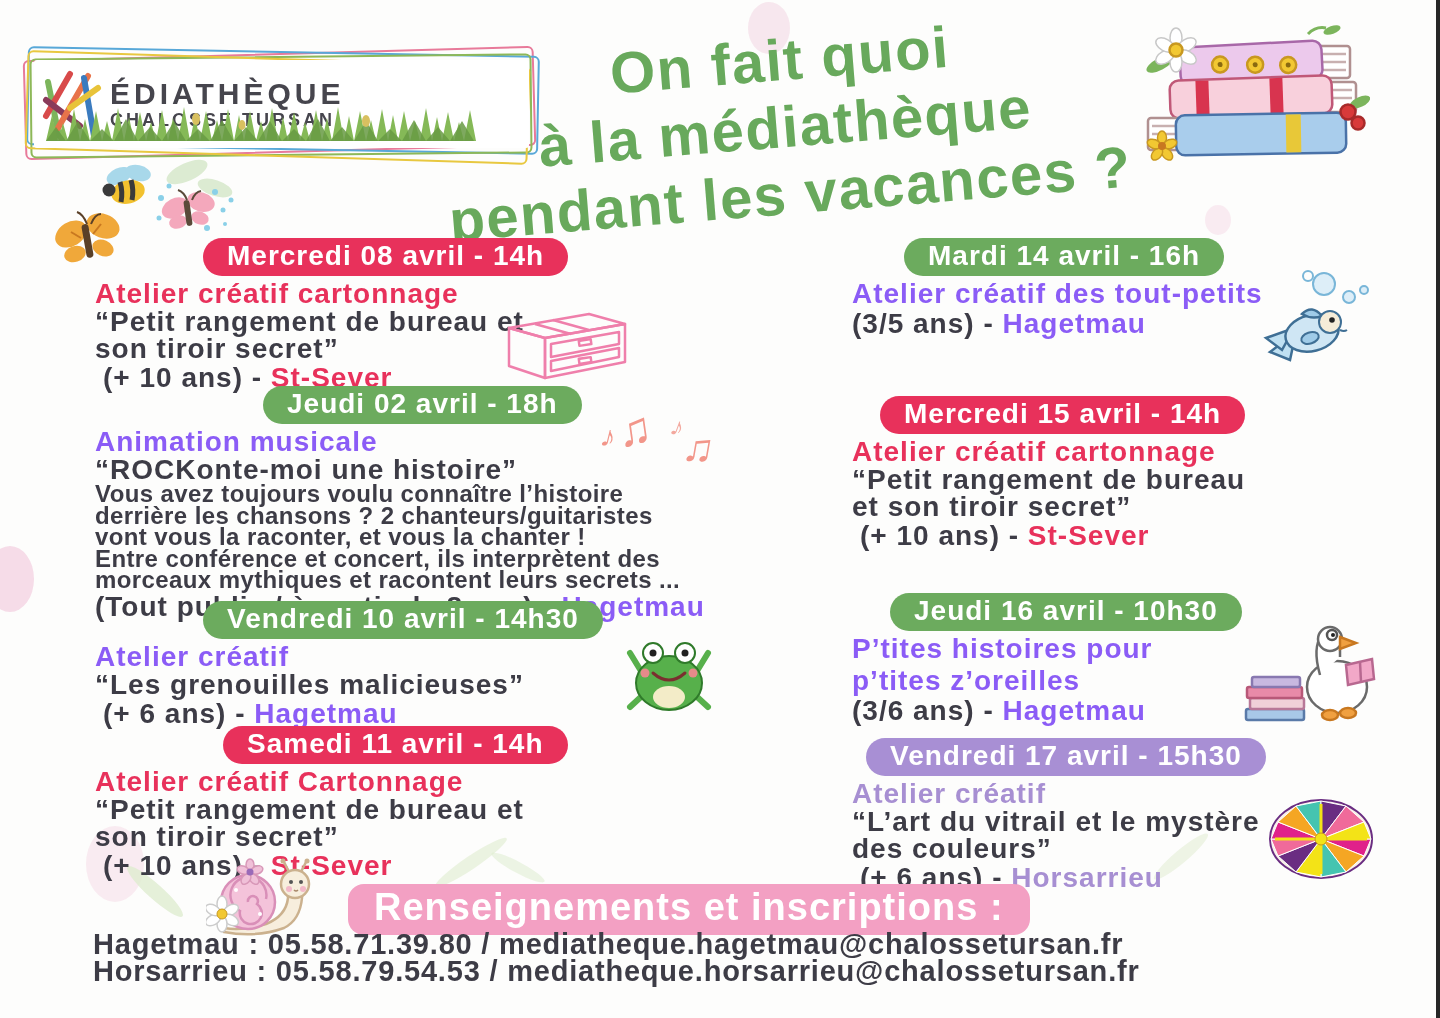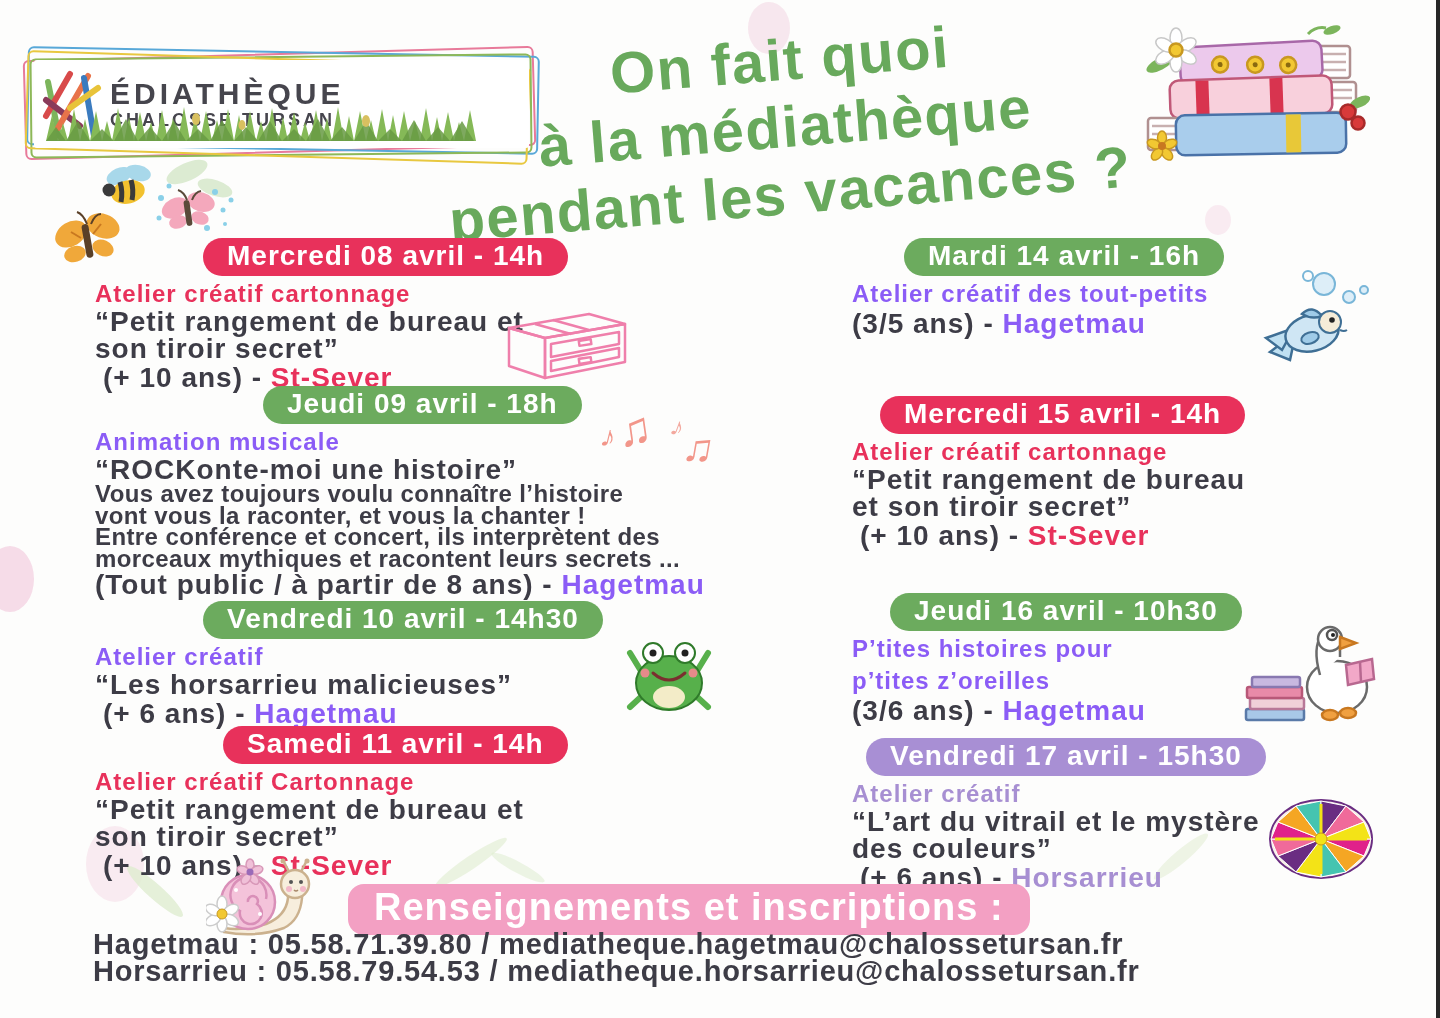--- a/index.html
+++ b/index.html
@@ -6,21 +6,21 @@
   #page{position:relative;width:1440px;height:1018px;background:#fdfdfc;overflow:hidden;
         font-family:"Liberation Sans",sans-serif;font-weight:bold;color:#3d3c46;}
   .abs{position:absolute;}
   
   .ev{position:absolute;letter-spacing:1px;}
   .badge{display:inline-block;padding:3px 24px 5px;border-radius:24px;color:#fff;
          font-size:28px;line-height:30px;letter-spacing:1px;white-space:nowrap;}
   .bg-red{background:#e8315b;} .bg-green{background:#6cab5e;}
   .bg-purple{background:#a88fd4;} .bg-pink{background:#f3a0c3;}
   .t-red{color:#e8315b;} .t-green{color:#8b5cf6;} .t-purple{color:#a78fd2;}
-  .cat{font-size:24px;line-height:28px;margin-top:4px;white-space:nowrap;}
+  .cat{font-size:28px;line-height:28px;margin-top:4px;white-space:nowrap;}
   .tl{font-size:28px;line-height:27px;white-space:nowrap;}
   .desc{font-size:24px;line-height:21.5px;letter-spacing:.4px;white-space:nowrap;}
   .aud{font-size:28px;line-height:28px;margin-top:2px;white-space:nowrap;}
   .ind{padding-left:8px;}
   
   #title{position:absolute;left:360px;top:26px;width:850px;text-align:center;
          transform:rotate(-4.6deg);color:#68a95c;font-size:58px;line-height:67px;letter-spacing:1.5px;}
   #logo{position:absolute;left:24px;top:34px;width:515px;height:106px;margin-top:17px;}
   .frame{position:absolute;border-radius:6px;background:transparent;}
   #logo-inner{position:absolute;left:10px;top:9px;right:10px;bottom:9px;background:#fff;
@@ -211,40 +211,41 @@
         <line x1="40" y1="24" x2="76" y2="34"></line>
         <path d="M56,44 L124,32 L124,44 L56,57 Z"></path>
         <path d="M56,61 L124,48 L124,57 L56,71 Z"></path>
         <rect x="84" y="40" width="12" height="5" transform="rotate(-8 90 42)"></rect>
         <rect x="84" y="58" width="12" height="5" transform="rotate(-8 90 60)"></rect>
       </g>
     </svg>
   </div>
 
   <div class="ev" style="left:95px;top:386px;width:780px;">
-    <div><span class="badge bg-green" style="margin-left:168px;">Jeudi 09 avril - 18h</span></div>
+    <div><span class="badge bg-green" style="margin-left:168px;">Jeudi 02 avril - 18h</span></div>
     <div class="cat t-green">Animation musicale</div>
     <div class="tl">“ROCKonte-moi une histoire”</div>
     <div class="desc">Vous avez toujours voulu connaître l’histoire</div>
+    <div class="desc">derrière les chansons ? 2 chanteurs/guitaristes</div>
     <div class="desc">vont vous la raconter, et vous la chanter !</div>
     <div class="desc">Entre conférence et concert, ils interprètent des</div>
     <div class="desc">morceaux mythiques et racontent leurs secrets ...</div>
     <div class="aud"><span>(Tout public / à partir de 8 ans) - </span><span class="t-green">Hagetmau</span></div>
     <div>
       <span class="note" style="left:506px;top:34px;font-size:30px;transform:rotate(14deg);">♪</span>
       <span class="note" style="left:522px;top:16px;font-size:46px;transform:rotate(-8deg);">♫</span>
       <span class="note" style="left:576px;top:26px;font-size:26px;color:#f3a89e;transform:rotate(20deg);">♪</span>
       <span class="note" style="left:588px;top:38px;font-size:42px;transform:rotate(10deg);">♫</span>
     </div>
   </div>
 
   <div class="ev" style="left:95px;top:601px;width:680px;">
     <div><span class="badge bg-green" style="margin-left:108px;">Vendredi 10 avril - 14h30</span></div>
     <div class="cat t-green">Atelier créatif</div>
-    <div class="tl">“Les horsarrieu malicieuses”</div>
+    <div class="tl">“Les grenouilles malicieuses”</div>
     <div class="aud ind"><span>(+ 6 ans) - </span><span class="t-green">Hagetmau</span></div>
     <svg class="abs" style="left:528px;top:30px;" width="92" height="90" viewBox="0 0 92 90">
       <g stroke="#2f7a2a" stroke-width="2">
         <path d="M18,40 L7,22" stroke="#57b04b" stroke-width="6" stroke-linecap="round"></path>
         <path d="M74,40 L85,22" stroke="#57b04b" stroke-width="6" stroke-linecap="round"></path>
         <path d="M20,64 L7,76" stroke="#57b04b" stroke-width="6" stroke-linecap="round"></path>
         <path d="M72,64 L85,76" stroke="#57b04b" stroke-width="6" stroke-linecap="round"></path>
         <ellipse cx="46" cy="52" rx="33" ry="27" fill="#57b04b"></ellipse>
         <circle cx="30" cy="22" r="10" fill="#ffffff"></circle>
         <circle cx="62" cy="22" r="10" fill="#ffffff"></circle>

